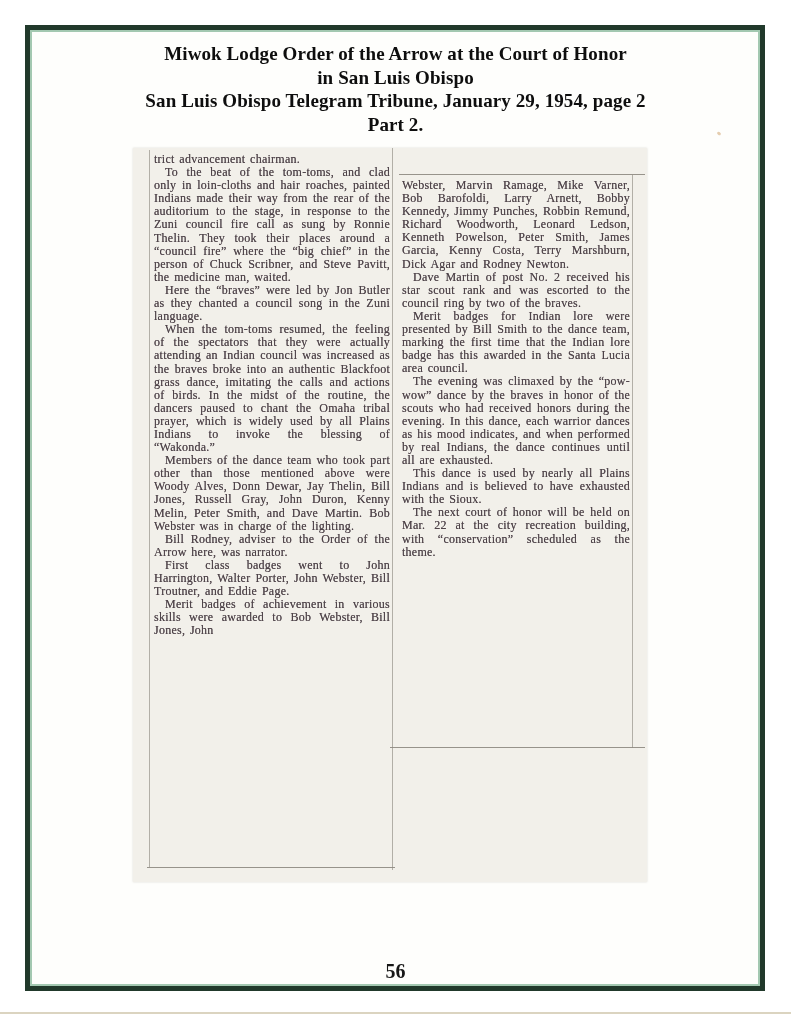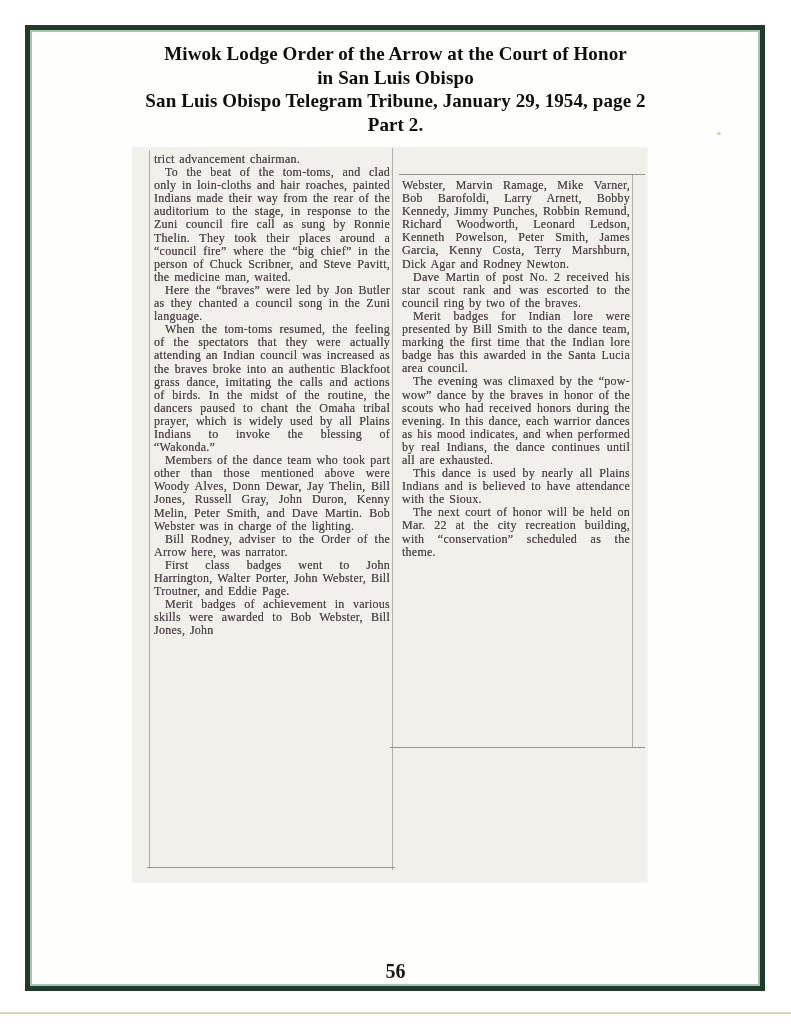--- a/index.html
+++ b/index.html
@@ -108,21 +108,21 @@
       <p>Bill Rodney, adviser to the Order of the Arrow here, was narrator.</p>
       <p>First class badges went to John Harrington, Walter Porter, John Webster, Bill Troutner, and Eddie Page.</p>
       <p>Merit badges of achievement in various skills were awarded to Bob Webster, Bill Jones, John</p>
     </div>
 
     <div class="col col-right">
       <p>Webster, Marvin Ramage, Mike Varner, Bob Barofoldi, Larry Arnett, Bobby Kennedy, Jimmy Punches, Robbin Remund, Richard Woodworth, Leonard Ledson, Kenneth Powelson, Peter Smith, James Garcia, Kenny Costa, Terry Marshburn, Dick Agar and Rodney Newton.</p>
       <p>Dave Martin of post No. 2 received his star scout rank and was escorted to the council ring by two of the braves.</p>
       <p>Merit badges for Indian lore were presented by Bill Smith to the dance team, marking the first time that the Indian lore badge has this awarded in the Santa Lucia area council.</p>
       <p>The evening was climaxed by the “pow-wow” dance by the braves in honor of the scouts who had received honors during the evening. In this dance, each warrior dances as his mood indicates, and when performed by real Indians, the dance continues until all are exhausted.</p>
-      <p>This dance is used by nearly all Plains Indians and is believed to have attendance with the Sioux.</p>
+      <p>This dance is used by nearly all Plains Indians and is believed to have exhausted with the Sioux.</p>
       <p>The next court of honor will be held on Mar. 22 at the city recreation building, with “conservation” scheduled as the theme.</p>
     </div>
 
   </div>
 
   <div class="page-number">56</div>
 
   <div class="page-edge-line"></div>
 
 </div>

